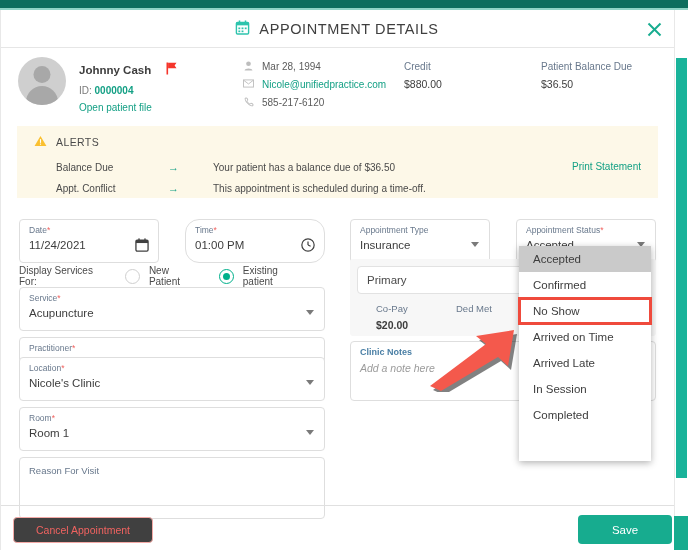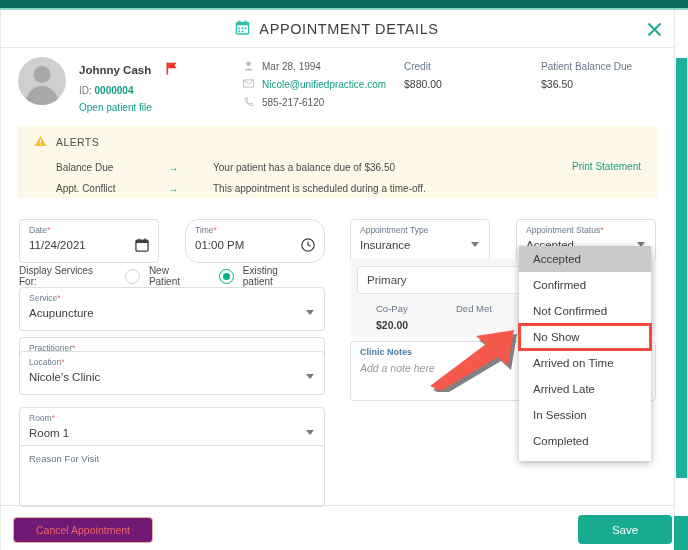--- a/index.html
+++ b/index.html
@@ -267,21 +267,21 @@
 
   
   .footer-sep {
     position: absolute; left: 0; top: 505px;
     width: 674px; height: 1px; background: #e0e0e0;
   }
   .btn-cancel {
     position: absolute; left: 13px; top: 517px;
     width: 140px; height: 26px;
     border: 1px solid #f4a9a6; border-radius: 4px;
-    background: #701a75; color: #f06360;
+    background: #404040; color: #f06360;
     font-size: 10.5px; font-family: "Liberation Sans", sans-serif;
     cursor: pointer;
   }
   .btn-save {
     position: absolute; left: 578px; top: 515px;
     width: 94px; height: 29px;
     border: none; border-radius: 4px;
     background: #17ac8f; color: #ffffff;
     font-size: 11.5px; font-family: "Liberation Sans", sans-serif;
     cursor: pointer;
@@ -479,37 +479,37 @@
     </div>
 
     <div class="fld f-pract">
       <div class="lbl">
         <span>Practitioner</span><span class="req">*</span>
       </div>
       <div class="val">Me</div>
       <div class="caret"></div>
     </div>
 
-    <div class="fld f-loc" style="top:146px;">
+    <div class="fld f-loc" style="top:152px;">
       <div class="lbl">
         <span>Location</span><span class="req">*</span>
       </div>
       <div class="val">Nicole's Clinic</div>
       <div class="caret"></div>
     </div>
 
     <div class="fld f-room" style="top:202px;">
       <div class="lbl">
         <span>Room</span><span class="req">*</span>
       </div>
       <div class="val">Room 1</div>
       <div class="caret"></div>
     </div>
 
-    <div class="fld f-reason" style="top:240px;">
+    <div class="fld f-reason" style="top:252px;">
       <div class="lbl">Reason For Visit</div>
     </div>
 
     <div class="fld f-apptype">
       <div class="lbl">Appointment Type</div>
       <div class="val">Insurance</div>
       <div class="caret"></div>
     </div>
 
     <div class="fld f-status">
@@ -536,21 +536,20 @@
 
     <div class="f-notes">
       <div class="lbl">Clinic Notes</div>
       <div class="ph">Add a note here</div>
     </div>
   </div>
 
   <div class="dropdown">
     <div class="dd-item sel">Accepted</div>
     <div class="dd-item">Confirmed</div>
-    <div class="dd-item">Not Confirmed</div>
     <div class="dd-item hl">No Show</div>
     <div class="dd-item">Arrived on Time</div>
     <div class="dd-item">Arrived Late</div>
     <div class="dd-item">In Session</div>
     <div class="dd-item">Completed</div>
   </div>
 
   <div class="arrow-anno">
     <svg width="110" height="62" viewBox="0 0 110 62">
       <g transform="translate(3,4)">

